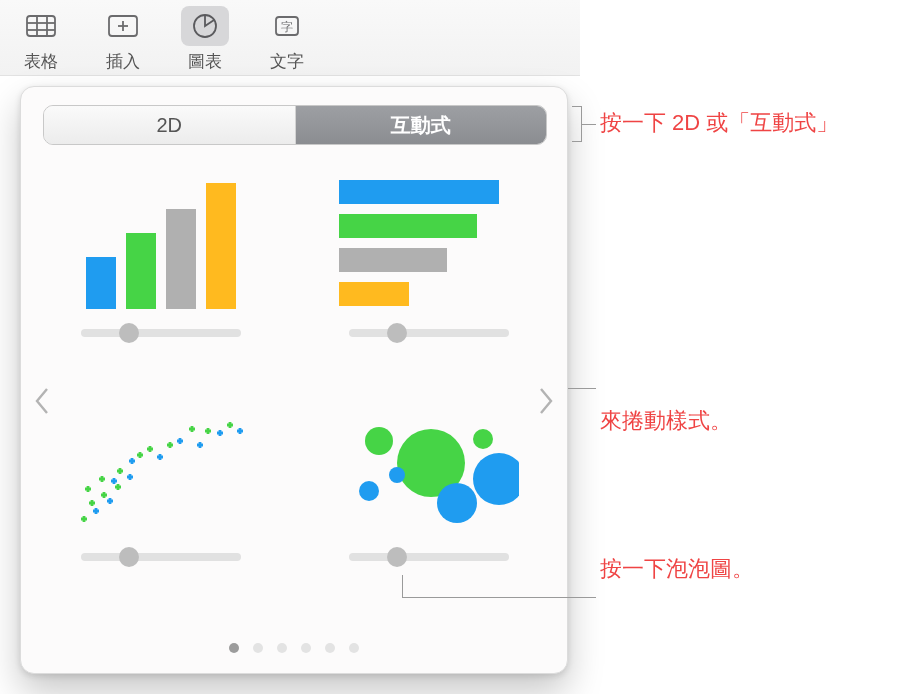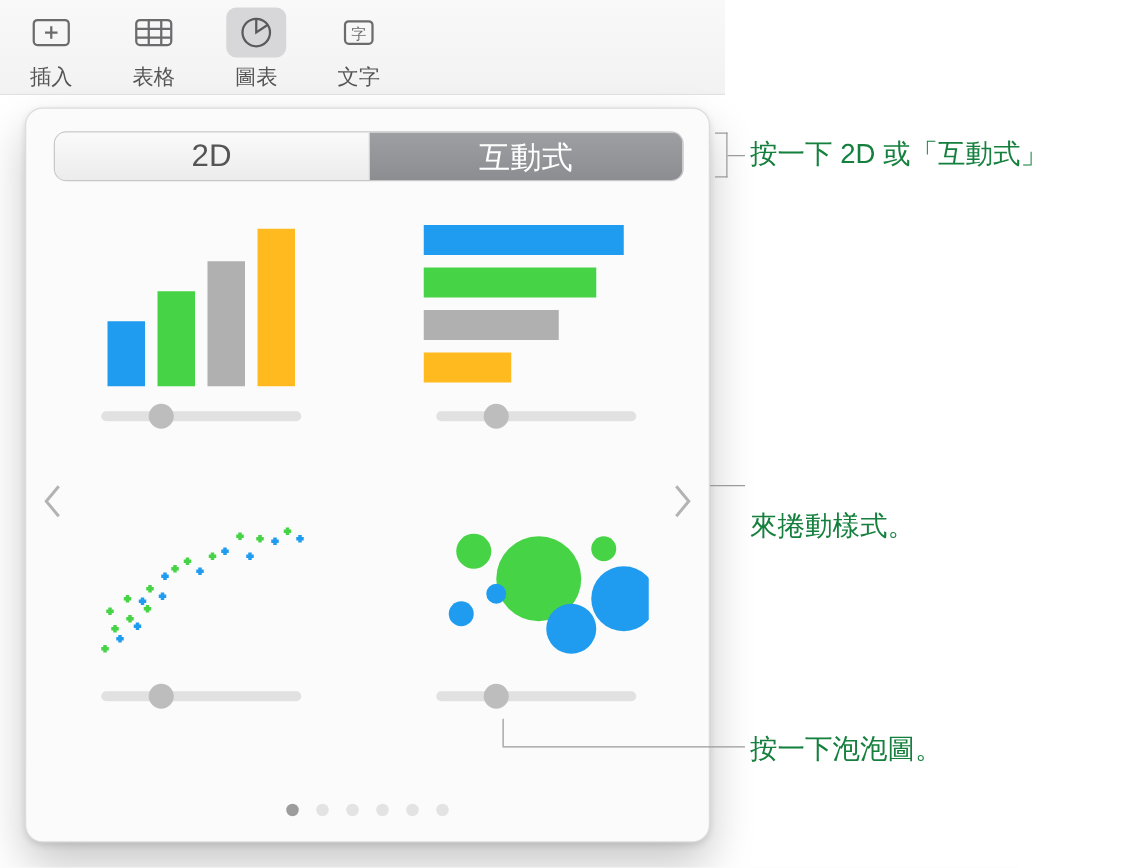--- a/index.html
+++ b/index.html
@@ -65,31 +65,31 @@
       width: 504px; height: 40px;
       display: flex;
       border: 1px solid #c8c8c8;
       border-radius: 10px;
       overflow: hidden;
       background: #f2f2f2;
     }
     .seg-item {
       flex: 1;
       display:flex; align-items:center; justify-content:center;
-      font-size: 25px;
+      font-size: 20px;
       color: #555;
       border-right: 1px solid #d3d3d3;
       cursor: pointer;
       background: linear-gradient(#fafafa,#ececec);
     }
     .seg-item:last-child { border-right: none; }
     .seg-item.selected {
       background: linear-gradient(#9d9fa3,#8b8d91);
       color: #fff;
-      font-weight: 400;
+      font-weight: 700;
     }
 
     
     .chart-grid {
       position:absolute;
       top: 90px; left: 30px;
       width: 488px;
       display: grid;
       grid-template-columns: 1fr 1fr;
       column-gap: 48px;
@@ -154,61 +154,61 @@
     .dot {
       width:10px; height:10px; border-radius:50%;
       background:#e3e3e3;
     }
     .dot.active { background:#9c9c9c; }
 
     
     .callout {
       position: absolute;
       font-size: 22px;
-      color: #15803d;
+      color: #ef4444;
       line-height: 1.55;
       white-space: nowrap;
     }
     .callout-line {
       position:absolute;
       background:#9a9a9a;
     }
     .callout-bracket {
       position:absolute;
       border-top:1px solid #9a9a9a;
       border-bottom:1px solid #9a9a9a;
       border-right:1px solid #9a9a9a;
       width:10px;
     }
   </style>
 </head>
 <body>
 
 <div class="toolbar">
-  <div class="tool-item">
-    <div class="icon-wrap">
-      <svg width="34" height="30" viewBox="0 0 34 30">
-          <rect x="3" y="5" width="28" height="20" rx="3"></rect>
-          <line x1="17" y1="10" x2="17" y2="20"></line>
-          <line x1="12" y1="15" x2="22" y2="15"></line>
-        </svg>
-    </div>
-    <span>插入</span>
-  </div>
   <div class="tool-item">
     <div class="icon-wrap">
       <svg width="34" height="30" viewBox="0 0 34 30">
           <rect x="3" y="5" width="28" height="20" rx="3"></rect>
           <line x1="3" y1="12" x2="31" y2="12"></line>
           <line x1="3" y1="19" x2="31" y2="19"></line>
           <line x1="13" y1="5" x2="13" y2="25"></line>
           <line x1="23" y1="5" x2="23" y2="25"></line>
         </svg>
     </div>
     <span>表格</span>
+  </div>
+  <div class="tool-item">
+    <div class="icon-wrap">
+      <svg width="34" height="30" viewBox="0 0 34 30">
+          <rect x="3" y="5" width="28" height="20" rx="3"></rect>
+          <line x1="17" y1="10" x2="17" y2="20"></line>
+          <line x1="12" y1="15" x2="22" y2="15"></line>
+        </svg>
+    </div>
+    <span>插入</span>
   </div>
   <div class="tool-item active">
     <div class="icon-wrap">
       <svg width="34" height="30" viewBox="0 0 34 30">
           <circle cx="17" cy="15" r="11"></circle>
           <path d="M17 4 L17 15 L26 9"></path>
         </svg>
     </div>
     <span>圖表</span>
   </div>
@@ -350,15 +350,15 @@
 </div>
 
 <div class="callout-line" style="top:388px; left:568px; width:28px; height:1px;"></div>
 <div class="callout" style="top:370px; left:600px;">
   <br>
   <span>來捲動樣式。</span>
 </div>
 
 <div class="callout-line" style="top:575px; left:402px; width:1px; height:22px;"></div>
 <div class="callout-line" style="top:597px; left:402px; width:194px; height:1px;"></div>
-<div class="callout" style="top:582px; left:600px;">
+<div class="callout" style="top:552px; left:600px;">
   <span>按一下泡泡圖。</span>
 </div>
 
 </body></html>

